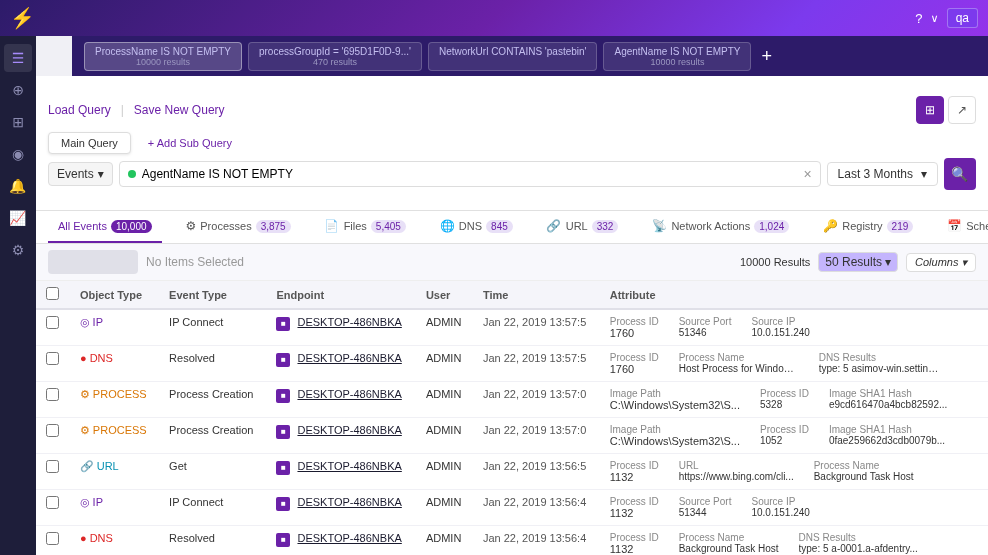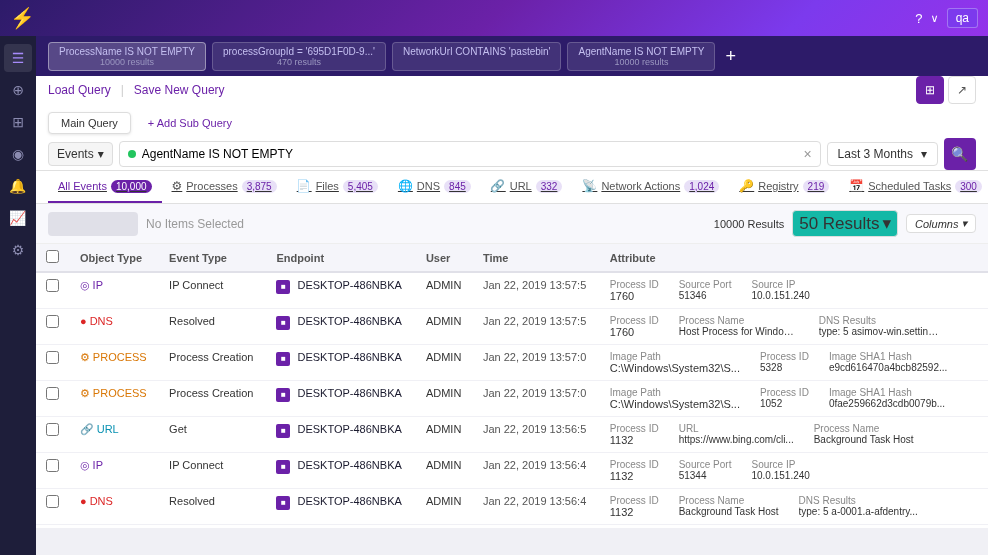--- a/index.html
+++ b/index.html
@@ -57,20 +57,21 @@
 
     
     .filter-tabs {
       background: #2d1b69;
       display: flex;
       align-items: center;
       padding: 0 12px;
       height: 40px;
       gap: 6px;
       overflow: hidden;
+      margin-left: 36px;
     }
     .filter-tab {
       background: rgba(255,255,255,0.1);
       border: 1px solid rgba(255,255,255,0.2);
       border-radius: 4px;
       padding: 3px 10px;
       color: #d4d0f0;
       font-size: 10px;
       cursor: pointer;
       white-space: nowrap;
@@ -81,21 +82,21 @@
     .filter-tab .tab-title { font-size: 10px; color: #c4bff0; }
     .filter-tab .tab-count { font-size: 9px; color: #9b97c0; }
     .filter-tab.active { background: rgba(255,255,255,0.2); border-color: rgba(255,255,255,0.4); }
     .add-filter-btn {
       background: none; border: none; color: white; font-size: 18px; cursor: pointer; padding: 0 4px;
     }
 
     
     .query-area {
       background: white;
-      padding: 0 12px;
+      padding: 20px 12px;
       border-bottom: 1px solid #e0e0e0;
     }
     .query-actions {
       display: flex;
       align-items: center;
       gap: 10px;
       margin-bottom: 8px;
     }
     .query-action-link {
       color: #6b21a8;
@@ -205,23 +206,22 @@
       color: white;
       font-size: 14px;
     }
 
     
     .event-type-tabs {
       background: white;
       display: flex;
       padding: 0 12px;
       border-bottom: 1px solid #e0e0e0;
-      gap: 0;
+      gap: 14px;
       overflow-x: auto;
-      text-decoration: underline;
     }
     .event-tab {
       display: flex;
       align-items: center;
       gap: 4px;
       padding: 8px 10px;
       font-size: 11px;
       color: #555;
       cursor: pointer;
       border-bottom: 2px solid transparent;
@@ -269,23 +269,23 @@
       font-size: 11px;
       width: 90px; height: 24px;
     }
     .no-items-text { color: #999; font-size: 12px; }
     .toolbar-right { display: flex; align-items: center; gap: 8px; }
     .results-count { font-size: 11px; color: #333; }
     .per-page-select {
       border: 1px solid #ddd;
       border-radius: 4px;
       padding: 2px 6px;
-      font-size: 17px;
-      cursor: pointer;
-      background: #14b8a6;
+      font-size: 12px;
+      cursor: pointer;
+      background: #c4b5fd;
       display: flex; align-items: center; gap: 3px;
     }
     .columns-btn {
       border: 1px solid #ddd;
       border-radius: 4px;
       padding: 2px 8px;
       font-size: 11px;
       cursor: pointer;
       background: white;
       display: flex; align-items: center; gap: 3px; font-style: italic;
@@ -325,21 +325,21 @@
       display: inline-flex;
       align-items: center;
       justify-content: center;
       width: 14px; height: 14px;
       background: #6b21a8;
       border-radius: 2px;
       color: white;
       font-size: 8px;
       margin-right: 4px;
     }
-    .endpoint-name { font-weight: 500; color: #1a1a2e; }
+    .endpoint-name { font-weight: 500; color: #1a1a2e; text-decoration: underline; }
     .user-name { color: #333; }
     .attr-label { color: #888; font-size: 10px; }
     .attr-value { color: #333; font-size: 11px; }
     .attr-value-long { color: #333; font-size: 10px; max-width: 120px; overflow: hidden; text-overflow: ellipsis; white-space: nowrap; }
 
     .attr-pair { display: flex; gap: 20px; }
     .attr-col { display: flex; flex-direction: column; }
 
     .time-cell { color: #555; white-space: nowrap; }
   </style>

